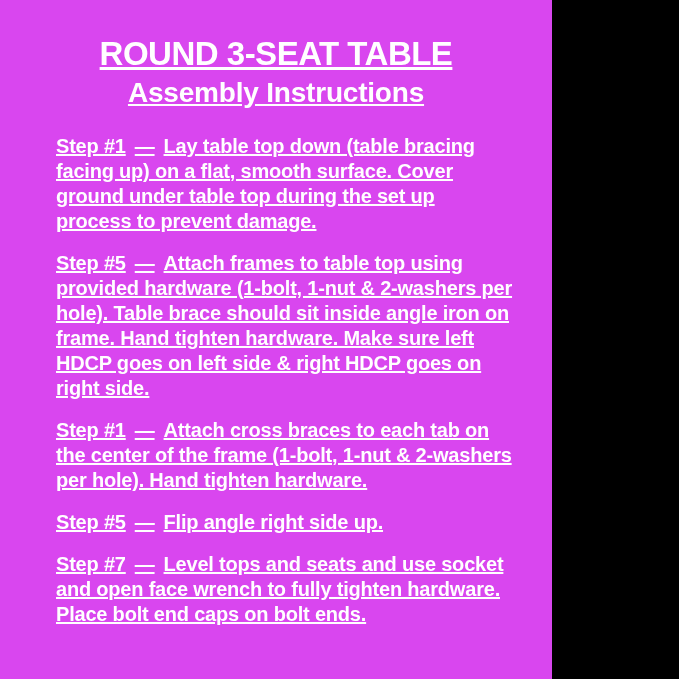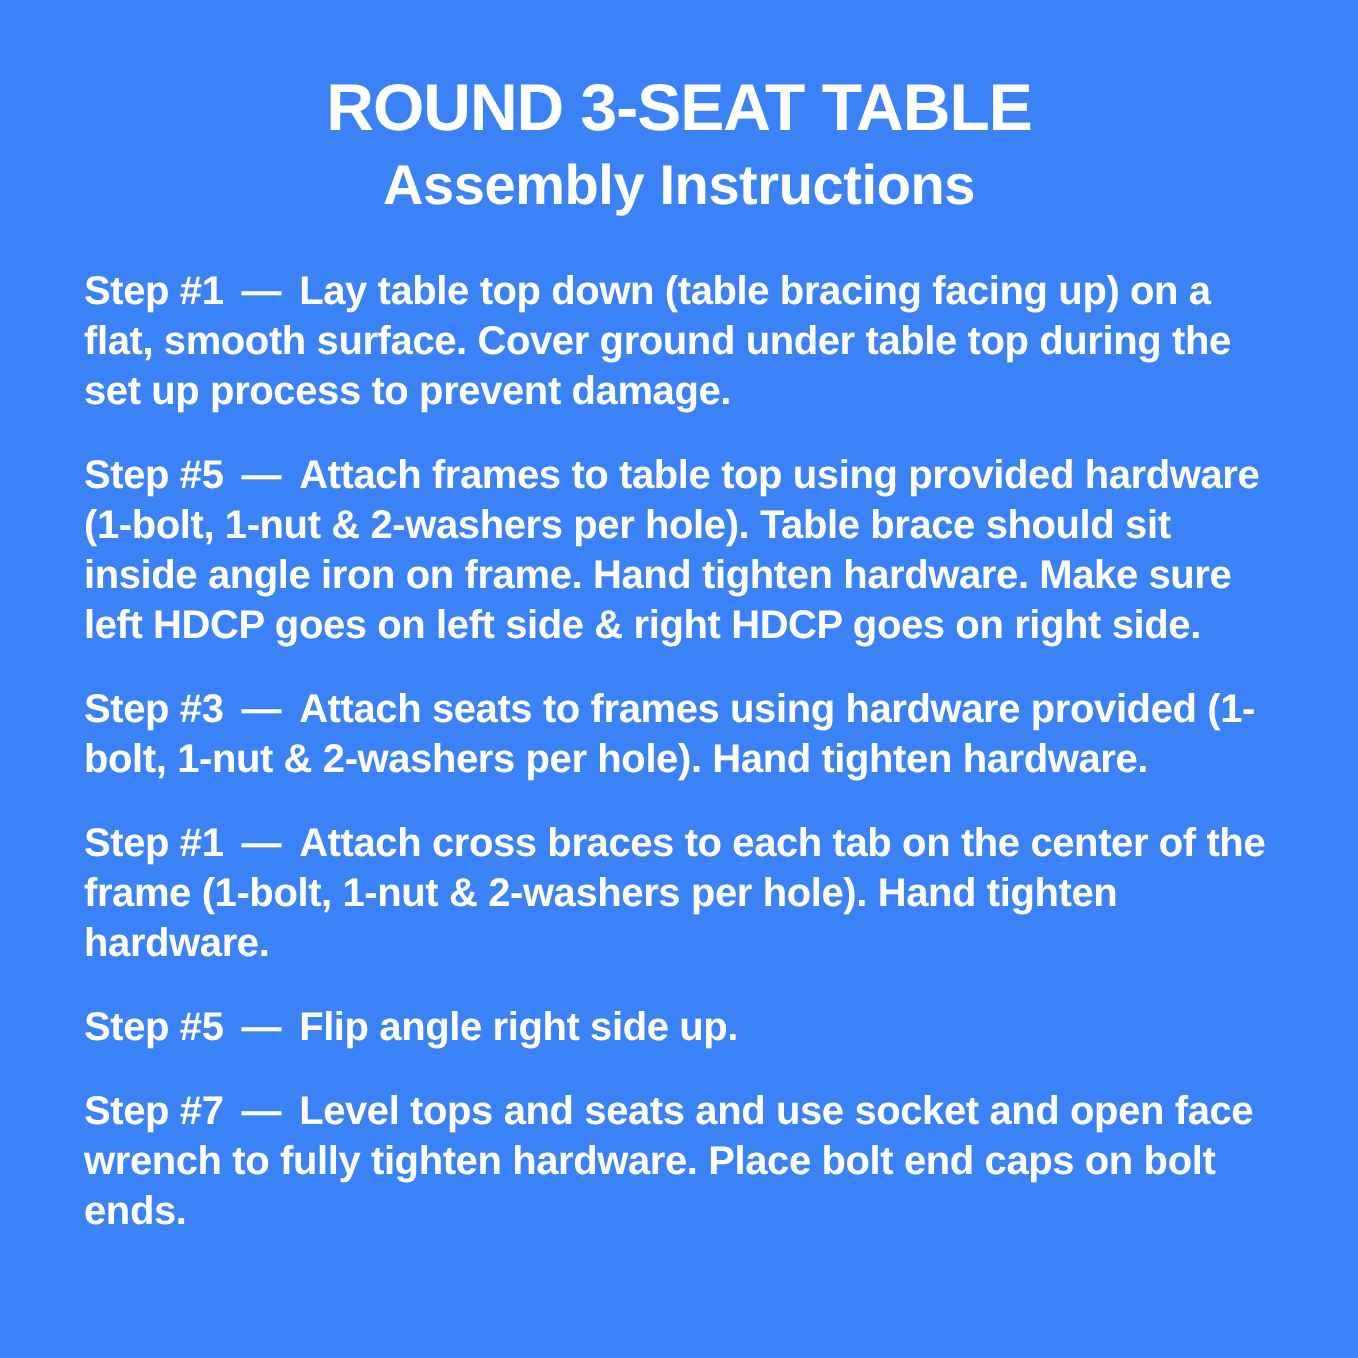--- a/index.html
+++ b/index.html
@@ -2,28 +2,29 @@
 <html><head>
 <meta charset="utf-8">
 <style>
   html, body {
     margin: 0;
     padding: 0;
     background: #000;
   }
   .page {
     position: relative;
-    width: 679px;
+    width: 552px;
     height: 679px;
-    background: #3b82f6;
+    background: #d946ef;
     color: #ffffff;
     font-family: "Liberation Sans", "DejaVu Sans", sans-serif;
     font-weight: bold;
     overflow: hidden;
     box-sizing: border-box;
+    text-decoration: underline;
   }
   .header {
     text-align: center;
     padding-top: 36px;
   }
   .title {
     font-size: 33px;
     line-height: 1.1;
     letter-spacing: -0.5px;
     margin: 0;
@@ -35,41 +36,40 @@
     margin: 4px 0 0 0;
   }
   .steps {
     margin-top: 24px;
     padding: 0 38px 0 42px;
   }
   .step {
     font-size: 20px;
     line-height: 25px;
     letter-spacing: -0.2px;
-    margin: 0 0 17px 0;
+    margin: 0 0 17px 14px;
   }
   .step .dash {
     margin: 0 9px;
   }
 </style>
 </head>
 <body>
 
 <div class="page">
   <div class="header">
     <h1 class="title">ROUND 3-SEAT TABLE</h1>
     <h2 class="subtitle">Assembly Instructions</h2>
   </div>
 
   <div class="steps">
     <p class="step"><span>Step #1</span><span class="dash">—</span><span>Lay table top down (table bracing facing up) on a flat, smooth surface. Cover ground under table top during the set up process to prevent damage.</span></p>
 
     <p class="step"><span>Step #5</span><span class="dash">—</span><span>Attach frames to table top using provided hardware (1-bolt, 1-nut &amp; 2-washers per hole). Table brace should sit inside angle iron on frame. Hand tighten hardware. Make sure left HDCP goes on left side &amp; right HDCP goes on right side.</span></p>
 
-    <p class="step"><span>Step #3</span><span class="dash">—</span><span>Attach seats to frames using hardware provided (1-bolt, 1-nut &amp; 2-washers per hole). Hand tighten hardware.</span></p>
 
     <p class="step"><span>Step #1</span><span class="dash">—</span><span>Attach cross braces to each tab on the center of the frame (1-bolt, 1-nut &amp; 2-washers per hole). Hand tighten hardware.</span></p>
 
     <p class="step"><span>Step #5</span><span class="dash">—</span><span>Flip angle right side up.</span></p>
 
     <p class="step"><span>Step #7</span><span class="dash">—</span><span>Level tops and seats and use socket and open face wrench to fully tighten hardware. Place bolt end caps on bolt ends.</span></p>
   </div>
 </div>
 
 </body></html>

